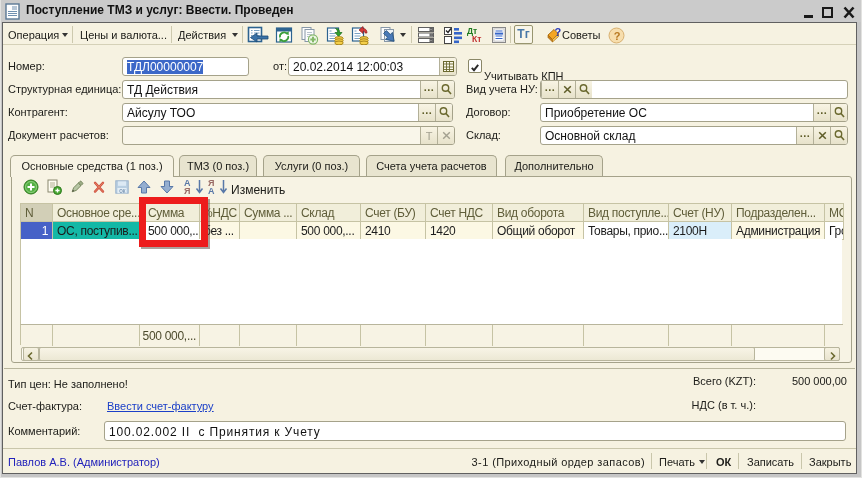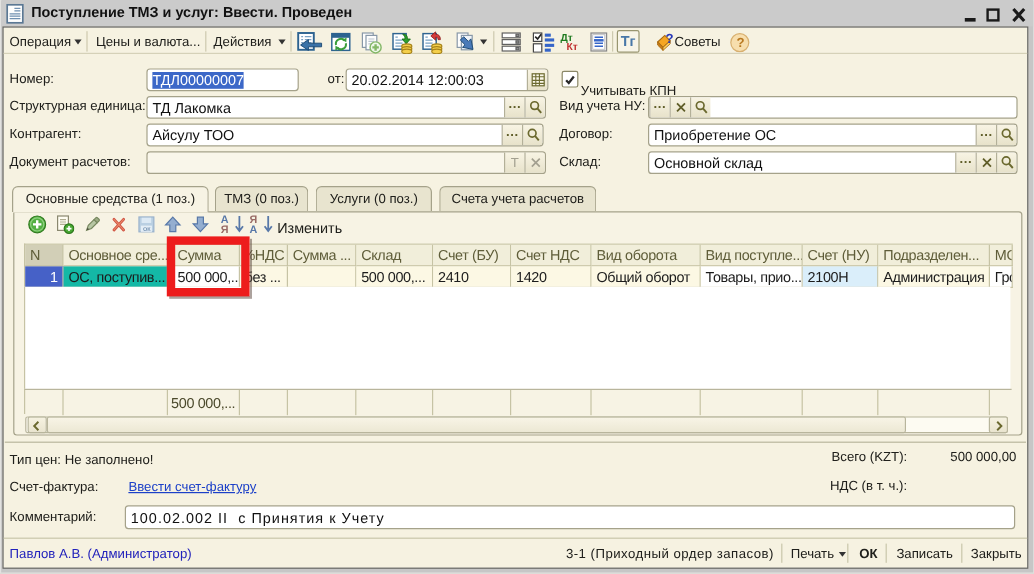--- a/index.html
+++ b/index.html
@@ -157,21 +157,21 @@
         </svg>
       </div>
     </div>
  <div class="abs" style="left:468px;top:59px;width:14px;height:14px;background:#fff;border:1px solid #8a8767;border-radius:2px;box-sizing:border-box;"><svg width="12" height="12" viewBox="0 0 12 12">
         <path d="M2.8 5.8 L5 8.2 L9.2 2.8" fill="none" stroke="#2a2a2a" stroke-width="1.9"></path>
       </svg></div>
  <div class="lbl" style="left:484px;top:67px;">Учитывать КПН</div>
 
  <div class="lbl" style="left:8px;top:80px;">Структурная единица:</div>
  <div class="fld" style="left:122px;top:80px;width:333px;">
-      <div class="txt">ТД Лакомка</div>
+      <div class="txt">ТД Действия</div>
       <div class="fbtn">
         <span style="margin-top:-5px;letter-spacing:0.5px;">...</span>
       </div>
       <div class="fbtn">
         <svg width="13" height="15" viewBox="0 0 13 15">
           <circle cx="5.5" cy="6" r="3.2" fill="none" stroke="#6b692f" stroke-width="1.4"></circle>
           <line x1="7.8" y1="8.3" x2="11" y2="12" stroke="#6b692f" stroke-width="1.6"></line>
         </svg>
       </div>
     </div>
@@ -246,20 +246,21 @@
           <circle cx="5.5" cy="6" r="3.2" fill="none" stroke="#6b692f" stroke-width="1.4"></circle>
           <line x1="7.8" y1="8.3" x2="11" y2="12" stroke="#6b692f" stroke-width="1.6"></line>
         </svg>
       </div>
     </div>
 
  <div class="tab act" style="left:10px;width:164px;">Основные средства (1 поз.)</div>
  <div class="tab" style="left:179px;width:78px;">ТМЗ (0 поз.)</div>
  <div class="tab" style="left:263px;width:97px;">Услуги (0 поз.)</div>
  <div class="tab" style="left:366px;width:131px;">Счета учета расчетов</div>
+ <div class="tab" style="left:505px;width:98px;">Дополнительно</div>
 
  <div class="abs" style="left:11px;top:176px;width:841px;height:187px;border:1px solid #a5a28a;box-sizing:border-box;background:#f7f3e4;border-radius:0 3px 3px 3px;"></div>
 
  <svg class="ico" style="left:23px;top:179px;" width="16" height="16" viewBox="0 0 16 16">
   <circle cx="8" cy="8" r="7" fill="#53b043" stroke="#2f7a1e"></circle>
   <circle cx="8" cy="8" r="5.5" fill="none" stroke="#8fd07f" stroke-width="1"></circle>
   <path d="M8 4.5v7M4.5 8h7" stroke="#fff" stroke-width="2"></path>
  </svg>
  <svg class="ico" style="left:46px;top:179px;" width="16" height="16" viewBox="0 0 16 16">
   <rect x="2" y="1" width="9" height="12" fill="#fffdf2" stroke="#8a886f"></rect>

